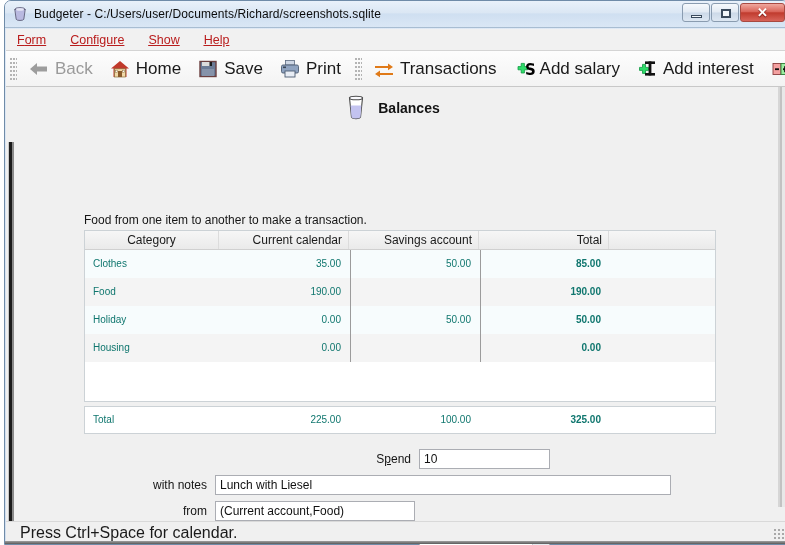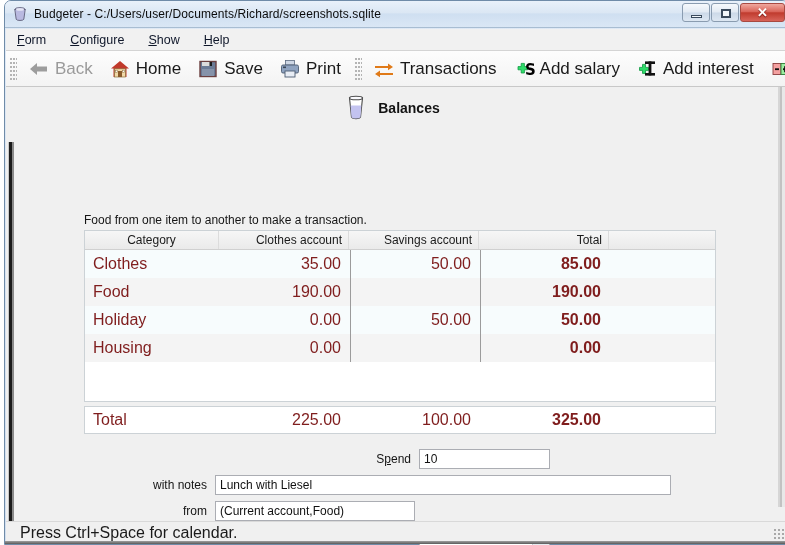--- a/index.html
+++ b/index.html
@@ -95,23 +95,24 @@
     width: 781px; height: 22px;
     background: #f1f1f1;
     border-bottom: 1px solid #d4d4d4;
     display: flex;
     align-items: center;
     padding-left: 10px;
     gap: 22px;
   }
   .menu-item {
     font-size: 12.5px;
-    color: #0f172a;
+    color: #b91c1c;
     cursor: default;
     padding: 2px 1px;
+    text-decoration: underline;
   }
   .menu-item u { text-decoration: underline; }
 
   
   .toolbar {
     position: absolute;
     left: 1px; top: 50px;
     width: 781px; height: 36px;
     background: linear-gradient(to bottom, #fdfdfd 0%, #f3f3f3 100%);
     border-bottom: 1px solid #c8c8c8;
@@ -224,22 +225,22 @@
 
   .tbody { position: relative; }
   .trow {
     display: flex;
     height: 28px;
     align-items: center;
   }
   .trow.odd  { background: #f7fcfd; }
   .trow.even { background: #f4f4f4; }
   .td {
-    font-size: 16px;
-    color: #7f1d1d;
+    font-size: 10px;
+    color: #0f766e;
     padding: 0 8px;
     height: 28px;
     line-height: 28px;
     overflow: hidden;
     white-space: nowrap;
   }
   .td.c0 { width: 134px; text-align: left; }
   .td.c1 { width: 130px; text-align: right; }
   .td.c2 { width: 130px; text-align: right; }
   .td.c3 { width: 130px; text-align: right; font-weight: bold; }
@@ -517,21 +518,21 @@
           </svg>
         </span>
         <span class="heading-title">Balances</span>
       </div>
 
       <div class="hint">Food from one item to another to make a transaction.</div>
 
       <div class="table-wrap">
         <div class="thead">
           <div class="th c0">Category</div>
-          <div class="th c1">Clothes account</div>
+          <div class="th c1">Current calendar</div>
           <div class="th c2">Savings account</div>
           <div class="th c3">Total</div>
           <div class="th c4"></div>
         </div>
 
         <div class="tbody">
           <div class="col-rule r1"></div>
           <div class="col-rule r2"></div>
 
           <div class="trow odd">

